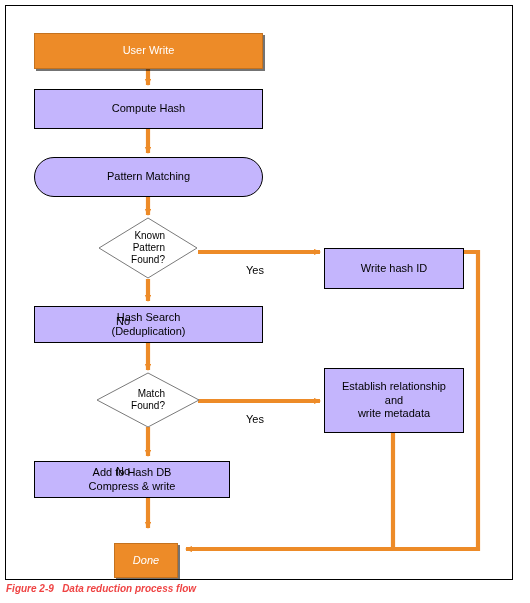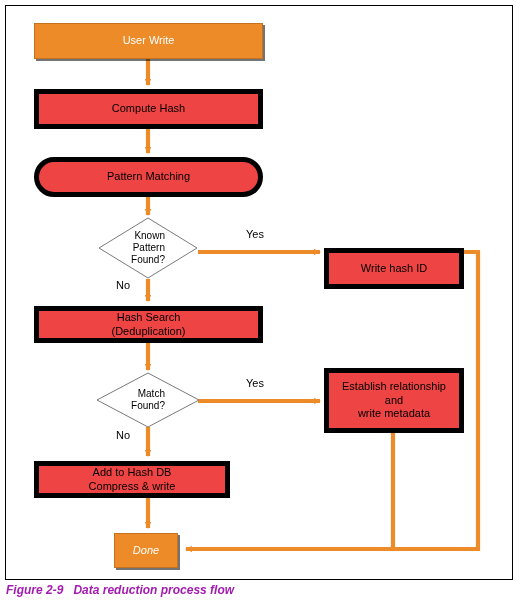--- a/index.html
+++ b/index.html
@@ -43,28 +43,29 @@
     display: flex;
     align-items: center;
     justify-content: center;
     text-align: center;
     font-size: 11px;
     color: #000000;
     line-height: 1.25;
     z-index: 5;
   }
   .node.process {
-    background: #ef4444;
-    border: 5px solid #000000;
+    background: #c4b5fd;
+    border: 1px solid #000000;
   }
   .node.terminal {
     background: #ED8B28;
     border: 1px solid #C4721F;
     color: #ffffff;
     box-shadow: 2px 2px 0 rgba(0,0,0,0.55);
+    margin-top: 10px;
   }
   .node .node-text {
     display: block;
     white-space: pre-line;
     padding: 0 4px;
   }
   
   .decision {
     position: absolute;
     z-index: 5;
@@ -88,38 +89,39 @@
     text-align: right;
     color: #000;
   }
   
   .edge-label {
     position: absolute;
     font-size: 11px;
     color: #000000;
     z-index: 6;
     white-space: nowrap;
+    margin-top: 36px;
   }
   #edges {
     position: absolute;
     left: 0; top: 0;
     width: 506px;
     height: 573px;
     z-index: 2;
   }
   
   #caption {
     position: absolute;
     left: 6px;
     top: 583px;
     width: 500px;
-    font-size: 12px;
+    font-size: 10px;
     font-style: italic;
     font-weight: bold;
-    color: #a21caf;
+    color: #ef4444;
     font-family: "Liberation Sans", sans-serif;
     white-space: pre;
   }
   #caption .cap-num { }
   #caption .cap-text { }
 </style>
 </head>
 <body>
 
 <div id="figure-root">

